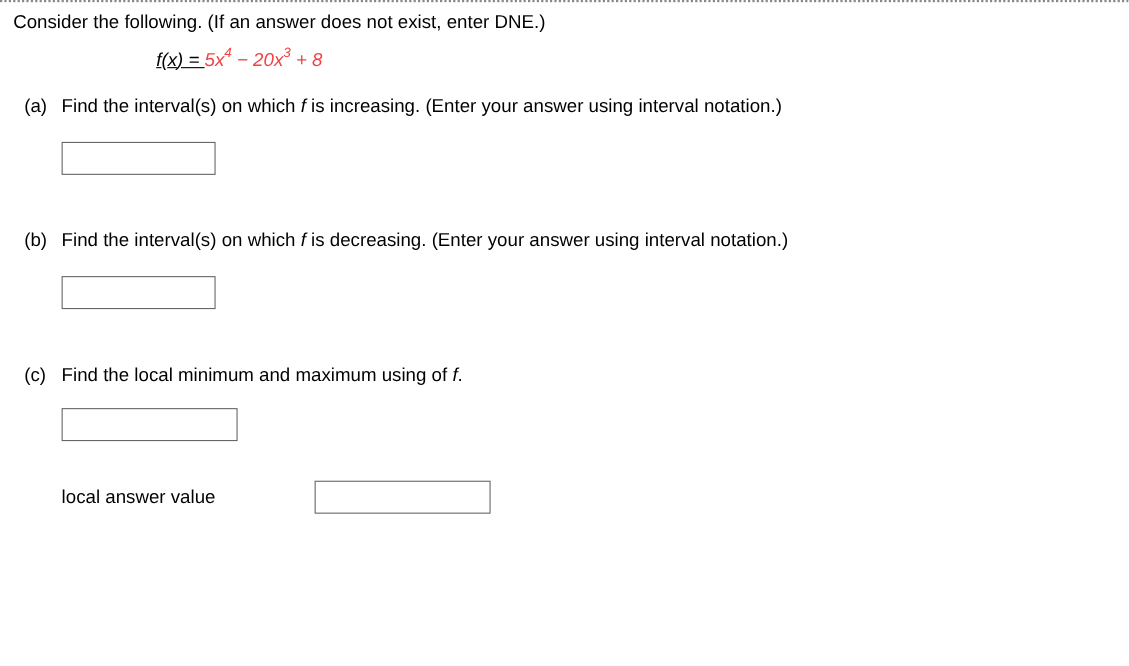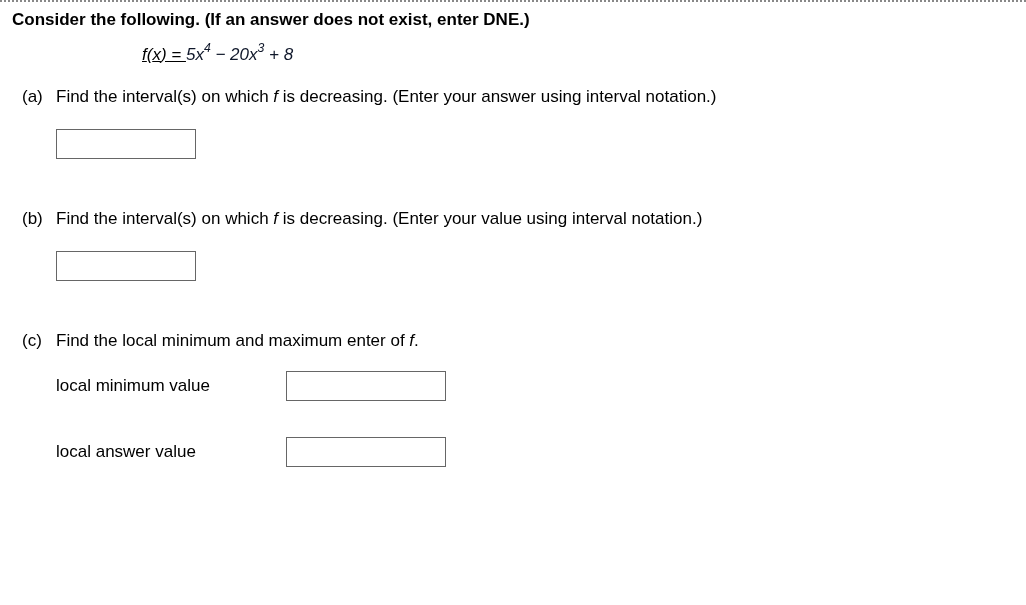--- a/index.html
+++ b/index.html
@@ -12,33 +12,32 @@
       width: 1026px;
       height: 605px;
       background: #fff;
     }
     .container {
       border-top: 2px dotted #888;
       padding: 8px 12px 0 12px;
     }
     .intro {
       margin: 0 0 12px 0;
-      font-weight: bold;
     }
     .formula {
       margin: 0 0 22px 130px;
       font-family: Verdana, Geneva, sans-serif;
       color: #000;
     }
     .formula .fn {
       font-style: italic;
       text-decoration: underline;
     }
     .formula .eq {
-      color: #0f172a;
+      color: #ef4444;
       font-style: italic;
     }
     .formula sup {
       font-size: 0.72em;
       vertical-align: super;
       position: relative;
       top: -1px;
     }
     .part {
       margin-bottom: 50px;
@@ -95,45 +94,44 @@
   <p class="intro">Consider the following. (If an answer does not exist, enter DNE.)</p>
 
   <div class="formula">
     <span class="fn"><span>f</span>(<span>x</span>) = </span><span class="eq"><span>5</span>x<sup>4</sup><span> − </span><span>20</span>x<sup>3</sup><span> + </span><span>8</span></span>
   </div>
 
   <div class="part">
     <div class="part-row">
       <div class="part-label">(a)</div>
       <div class="part-content">
-        <span>Find the interval(s) on which </span><span class="fi">f</span><span> is decreasing. (Enter your answer using interval notation.)</span>
+        <span>Find the interval(s) on which </span><span class="fi">f</span><span> is increasing. (Enter your answer using interval notation.)</span>
       </div>
     </div>
     <input type="text" class="answer-box" value="" style="">
   </div>
 
   <div class="part">
     <div class="part-row">
       <div class="part-label">(b)</div>
       <div class="part-content">
-        <span>Find the interval(s) on which </span><span class="fi">f</span><span> is decreasing. (Enter your value using interval notation.)</span>
+        <span>Find the interval(s) on which </span><span class="fi">f</span><span> is decreasing. (Enter your answer using interval notation.)</span>
       </div>
     </div>
     <input type="text" class="answer-box" value="" style="">
   </div>
 
   <div class="part" style="margin-bottom:0;">
     <div class="part-row">
       <div class="part-label">(c)</div>
       <div class="part-content">
-        <span>Find the local minimum and maximum enter of </span><span class="fi">f</span><span>.</span>
+        <span>Find the local minimum and maximum using of </span><span class="fi">f</span><span>.</span>
       </div>
     </div>
     <div class="subpart">
-      <div class="subpart-label">local minimum value</div>
       <input type="text" class="answer-box-inline" value="" style="">
     </div>
     <div class="subpart" style="margin-top:36px;">
       <div class="subpart-label">local answer value</div>
       <input type="text" class="answer-box-inline" value="" style="">
     </div>
   </div>
 </div>
 
 </body></html>

